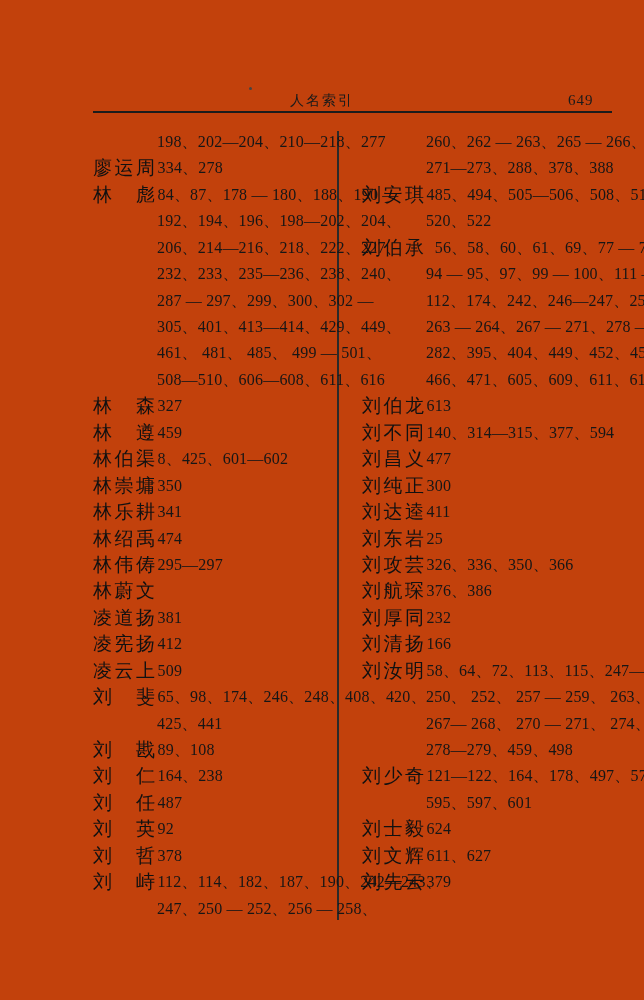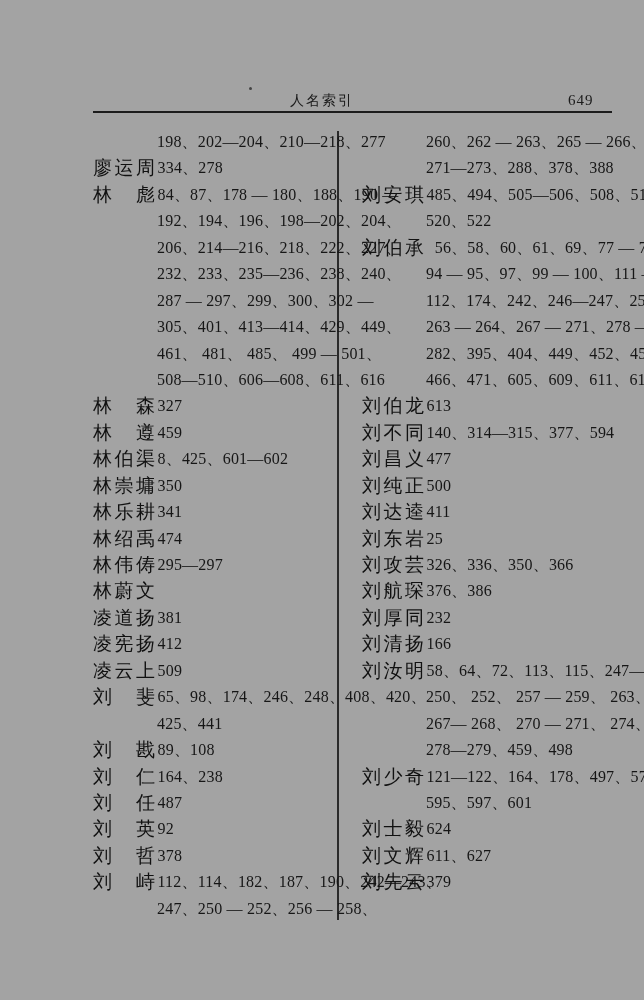--- a/index.html
+++ b/index.html
@@ -1,21 +1,21 @@
 <!DOCTYPE html>
 <html><head>
 <meta charset="utf-8">
 <style>
   html,body{margin:0;padding:0;}
   body{
     width:644px;height:1000px;background:#e9e9e9;
     font-family:"Liberation Serif","DejaVu Serif",serif;
   }
   .page{
-    position:relative;width:644px;height:1000px;background:#a3a3a3;
+    position:relative;width:644px;height:1000px;background:#c2410c;
     color:#151515;overflow:hidden;
   }
   .running-title{
     position:absolute;top:92px;left:0;width:644px;text-align:center;
     font-size:14px;letter-spacing:2px;color:#1b1b1b;
   }
   .folio{
     position:absolute;top:92px;left:568px;font-size:15px;color:#1b1b1b;
     letter-spacing:1px;
     text-align:center;
@@ -31,21 +31,21 @@
   .speck{
     position:absolute;top:87px;left:249px;width:3px;height:3px;
     border-radius:50%;background:#444;
   }
   .column{
     position:absolute;top:129px;
   }
   .column.left{left:93px;width:240px;}
   .column.right{left:362px;width:252px;}
   .row{
-    display:flex;align-items:center;height:26.45px;
+    display:flex;align-items:flex-end;height:26.45px;
   }
   .name{
     flex:0 0 64px;font-size:19px;letter-spacing:2.5px;color:#111;
     white-space:nowrap;line-height:26.45px;
   }
   .pages-box{
     flex:1 1 auto;overflow:visible;white-space:nowrap;
     font-size:16px;line-height:26.45px;color:#161616;
   }
   .pages-inner{display:inline-block;white-space:pre;letter-spacing:0.2px;}
@@ -277,21 +277,21 @@
       <span class="pages-box"><span class="pages-inner">140、314—315、377、594</span></span>
     </div>
 
     <div class="row">
       <span class="name">刘昌义</span>
       <span class="pages-box"><span class="pages-inner">477</span></span>
     </div>
 
     <div class="row">
       <span class="name">刘纯正</span>
-      <span class="pages-box"><span class="pages-inner">500</span></span>
+      <span class="pages-box"><span class="pages-inner">300</span></span>
     </div>
 
     <div class="row">
       <span class="name">刘达逵</span>
       <span class="pages-box"><span class="pages-inner">411</span></span>
     </div>
 
     <div class="row">
       <span class="name">刘东岩</span>
       <span class="pages-box"><span class="pages-inner">25</span></span>

